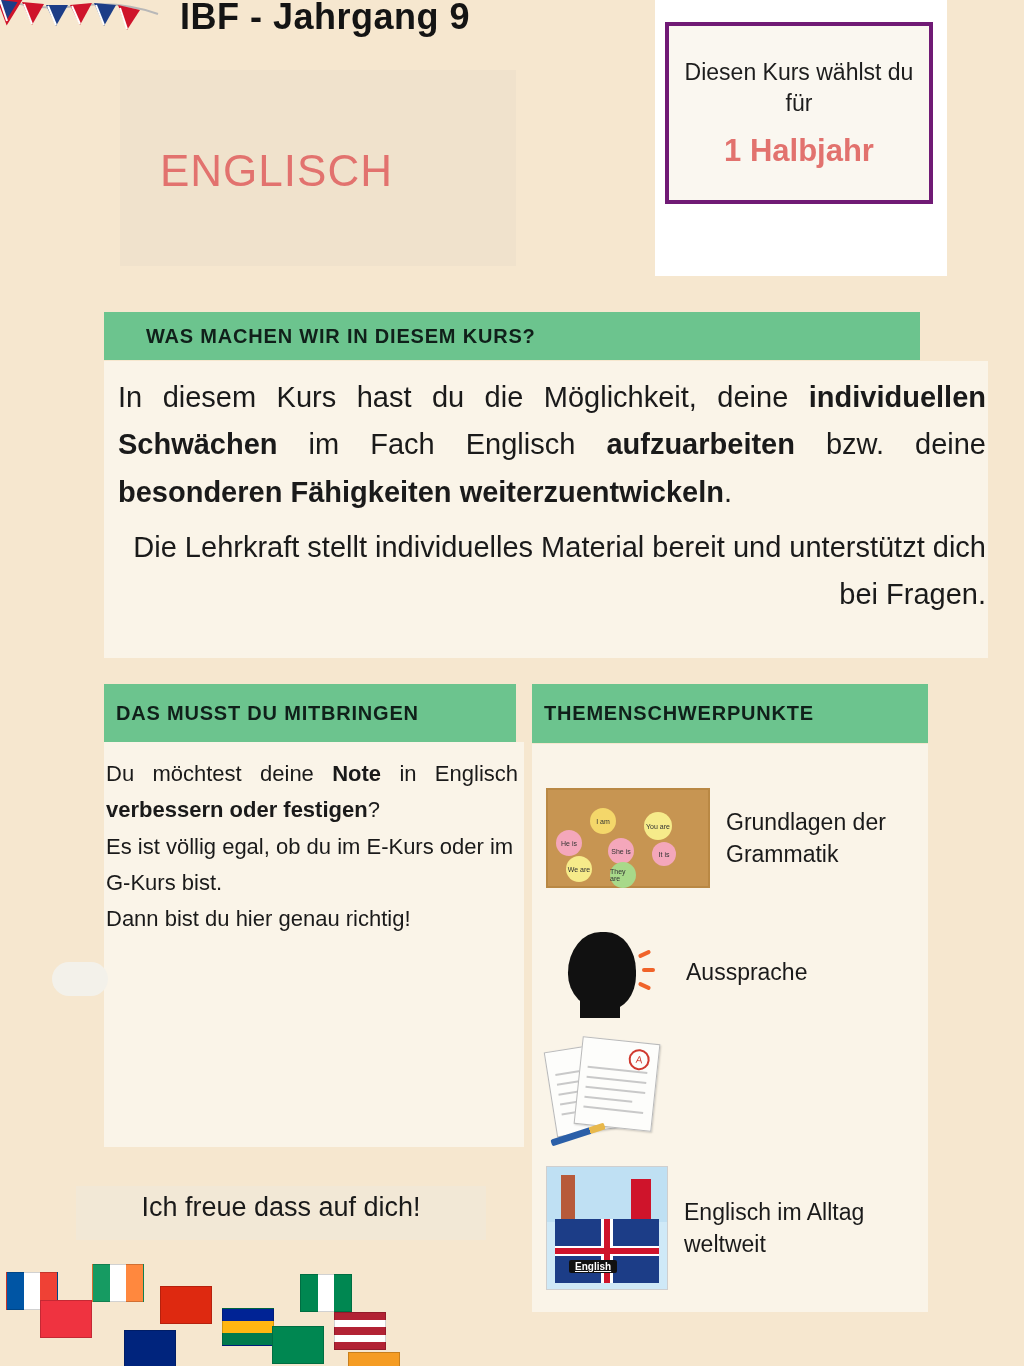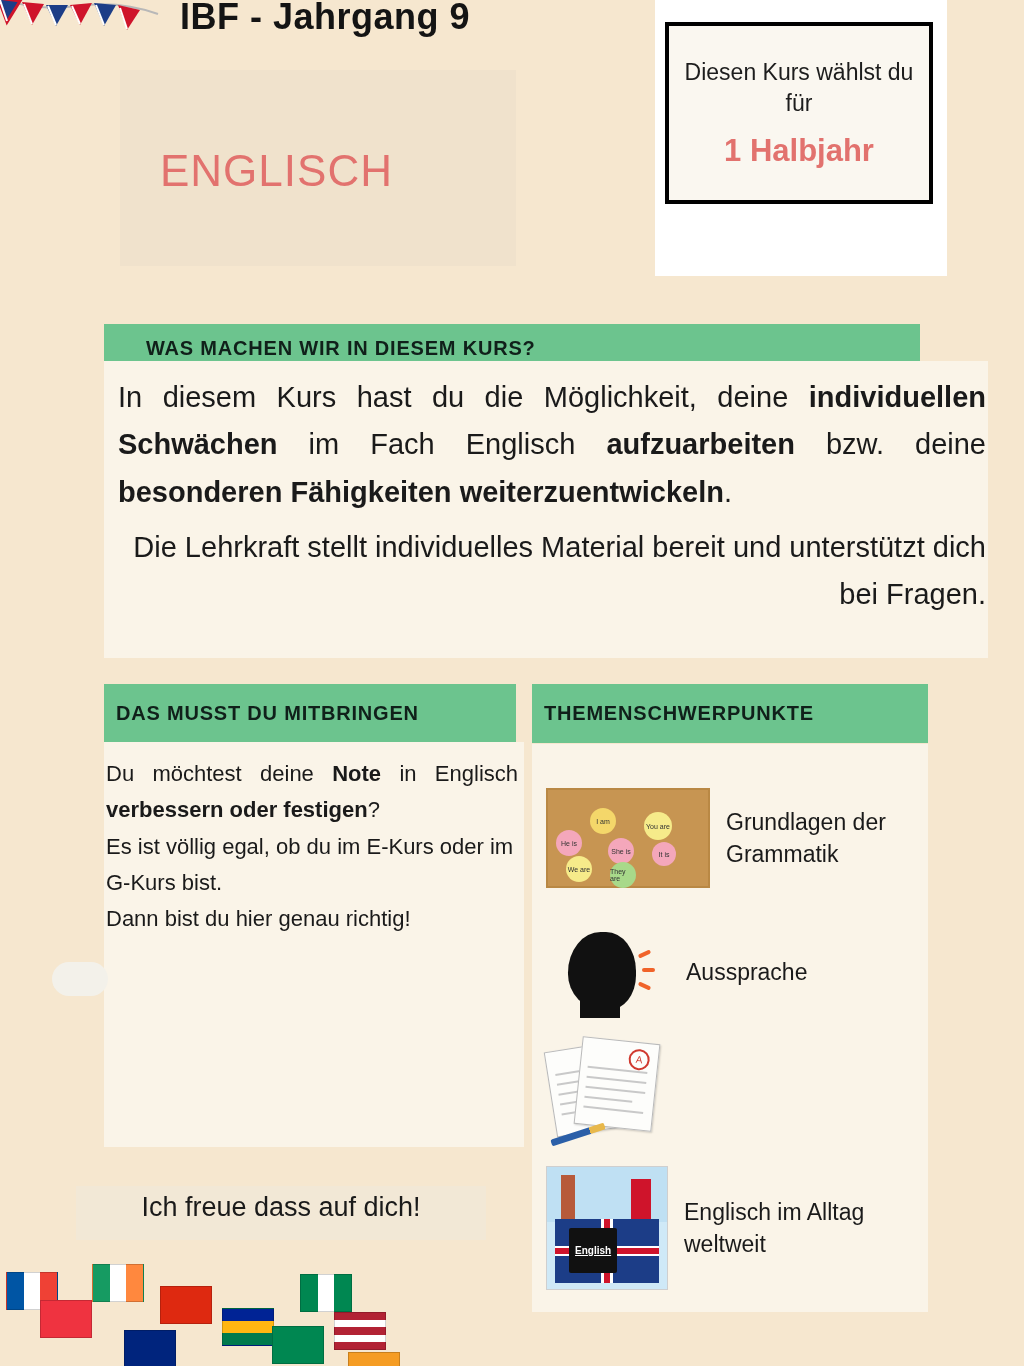--- a/index.html
+++ b/index.html
@@ -52,21 +52,21 @@
     height: 316px;
     background: #ffffff;
   }
   .duration-inner {
     position: absolute;
     left: 665px;
     top: 22px;
     width: 268px;
     height: 182px;
     background: #faf7f0;
-    border: 4px solid #000000;
+    border: 4px solid #701a75;
     box-sizing: border-box;
     display: flex;
     flex-direction: column;
     align-items: center;
     justify-content: center;
   }
   .duration-label {
     font-size: 23px;
     color: #1d1d1d;
     text-align: center;
@@ -89,21 +89,21 @@
     align-items: center;
     padding-left: 42px;
     box-sizing: border-box;
   }
   .band span {
     font-size: 20px;
     font-weight: bold;
     color: #10201a;
     letter-spacing: 0.8px;
   }
-  .band-main   { left: 104px; top: 324px; width: 816px; height: 48px; }
+  .band-main   { left: 104px; top: 312px; width: 816px; height: 48px; }
   .band-bring  { left: 104px; top: 684px; width: 412px; height: 58px; padding-left: 12px; }
   .band-topics { left: 532px; top: 684px; width: 396px; height: 59px; padding-left: 12px; }
 
   
   .main-box {
     position: absolute;
     left: 104px;
     top: 361px;
     width: 884px;
     height: 297px;
@@ -262,21 +262,21 @@
   .uj::after {
     content:"";
     position:absolute; left:0; top:0; right:0; bottom:0;
     background:
       linear-gradient(to bottom, transparent 46%, #cf142b 46% 54%, transparent 54%),
       linear-gradient(to right, transparent 47%, #cf142b 47% 53%, transparent 53%);
   }
   .uj-label {
     position: absolute; left: 22px; bottom: 16px;
     background: #111; color: #fff; font-size: 10px;
-    padding: 17px 6px; border-radius: 2px; z-index: 3;
+    padding: 1px 6px; border-radius: 2px; z-index: 3;
     font-weight: bold;
     text-decoration: underline;
   }
   .bigben {
     position: absolute; left: 14px; top: 8px;
     width: 14px; height: 46px;
     background: #b75a3a;
   }
   .phonebox {
     position: absolute; left: 84px; top: 12px;

